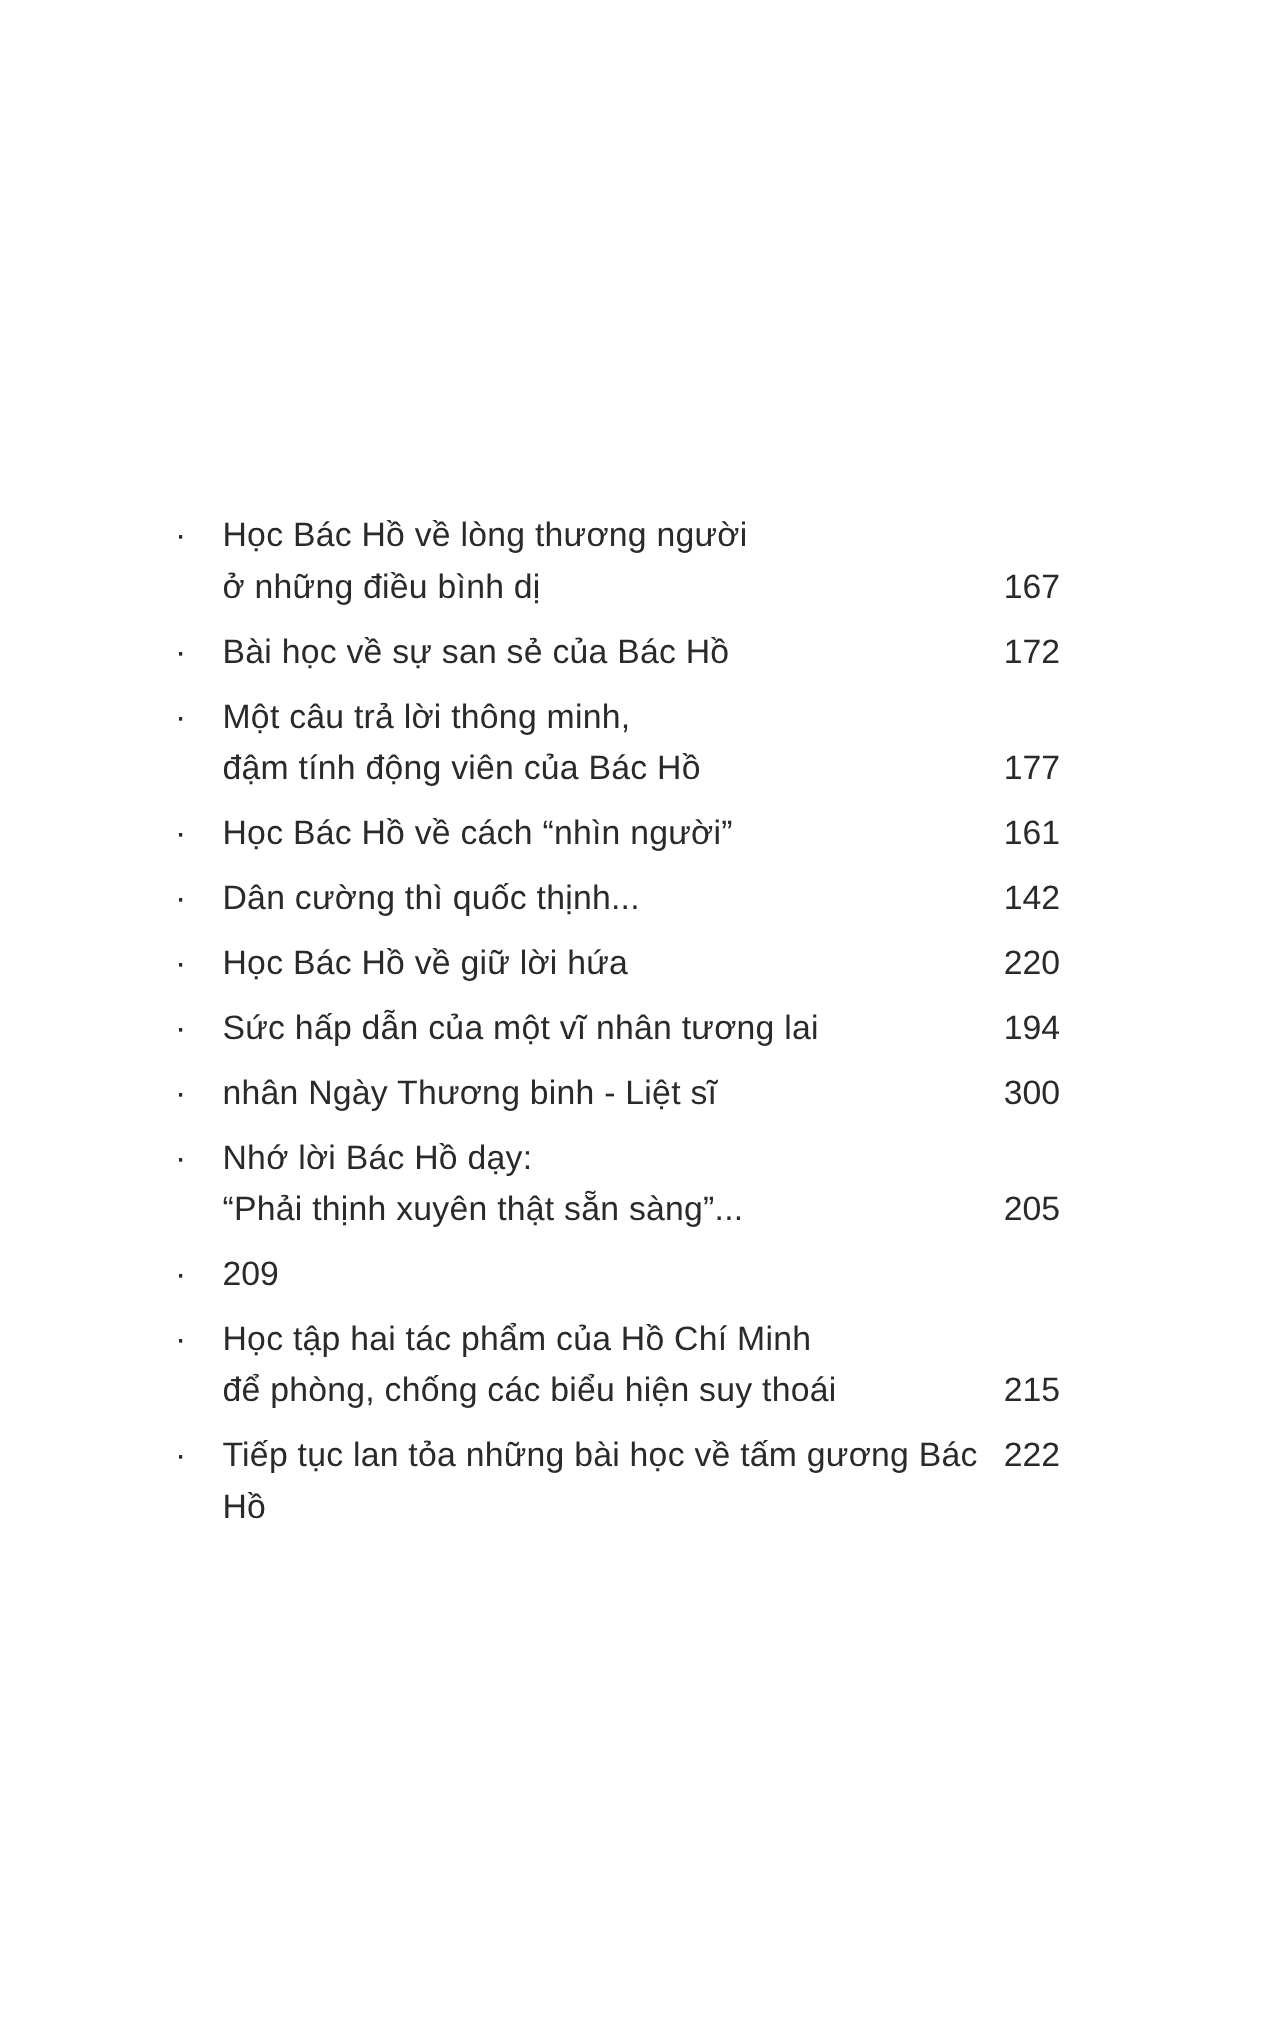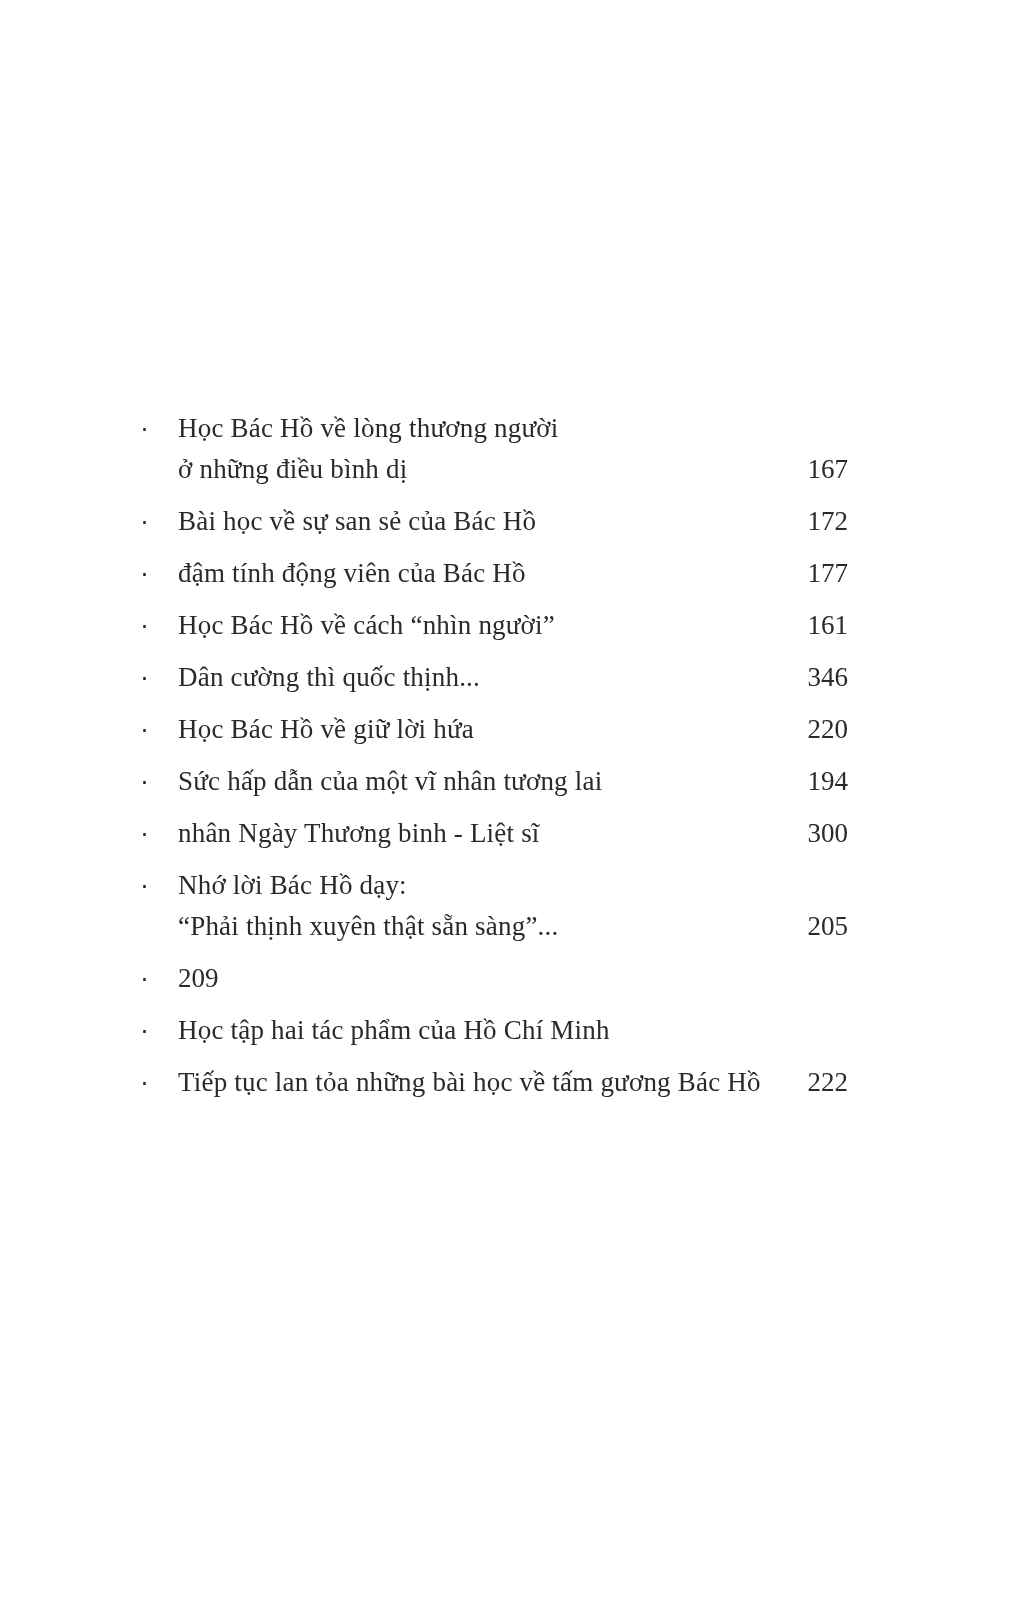--- a/index.html
+++ b/index.html
@@ -32,21 +32,20 @@
   }
   .entry {
     flex: 1 1 auto;
   }
   .line {
     display: flex;
     justify-content: space-between;
     align-items: baseline;
     line-height: 41px;
     font-size: 27px;
-    font-family: Liberation Serif, serif;
   }
   .t {
     letter-spacing: 0.2px;
     padding-right: 20px;
   }
   .pg {
     flex: 0 0 auto;
     font-size: 27px;
     text-align: right;
   }
@@ -77,20 +76,23 @@
           <span class="t">Bài học về sự san sẻ của Bác Hồ</span>
           <span class="pg">172</span>
         </div>
       </div>
     </div>
 
     <div class="toc-item">
       <span class="bullet">·</span>
       <div class="entry">
         <div class="line">
+          <span class="t">Một câu trả lời thông minh,</span>
+        </div>
+        <div class="line">
           <span class="t">đậm tính động viên của Bác Hồ</span>
           <span class="pg">177</span>
         </div>
       </div>
     </div>
 
     <div class="toc-item">
       <span class="bullet">·</span>
       <div class="entry">
         <div class="line">
@@ -98,21 +100,21 @@
           <span class="pg">161</span>
         </div>
       </div>
     </div>
 
     <div class="toc-item">
       <span class="bullet">·</span>
       <div class="entry">
         <div class="line">
           <span class="t">Dân cường thì quốc thịnh...</span>
-          <span class="pg">346</span>
+          <span class="pg">142</span>
         </div>
       </div>
     </div>
 
     <div class="toc-item">
       <span class="bullet">·</span>
       <div class="entry">
         <div class="line">
           <span class="t">Học Bác Hồ về giữ lời hứa</span>
           <span class="pg">220</span>
@@ -161,20 +163,24 @@
         </div>
       </div>
     </div>
 
     <div class="toc-item">
       <span class="bullet">·</span>
       <div class="entry">
         <div class="line">
           <span class="t">Học tập hai tác phẩm của Hồ Chí Minh</span>
         </div>
+        <div class="line">
+          <span class="t">để phòng, chống các biểu hiện suy thoái</span>
+          <span class="pg">215</span>
+        </div>
       </div>
     </div>
 
     <div class="toc-item">
       <span class="bullet">·</span>
       <div class="entry">
         <div class="line">
           <span class="t">Tiếp tục lan tỏa những bài học về tấm gương Bác Hồ</span>
           <span class="pg">222</span>
         </div>

